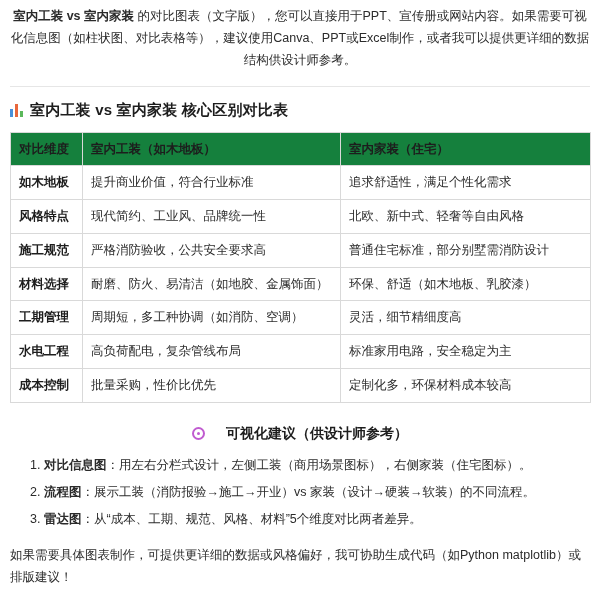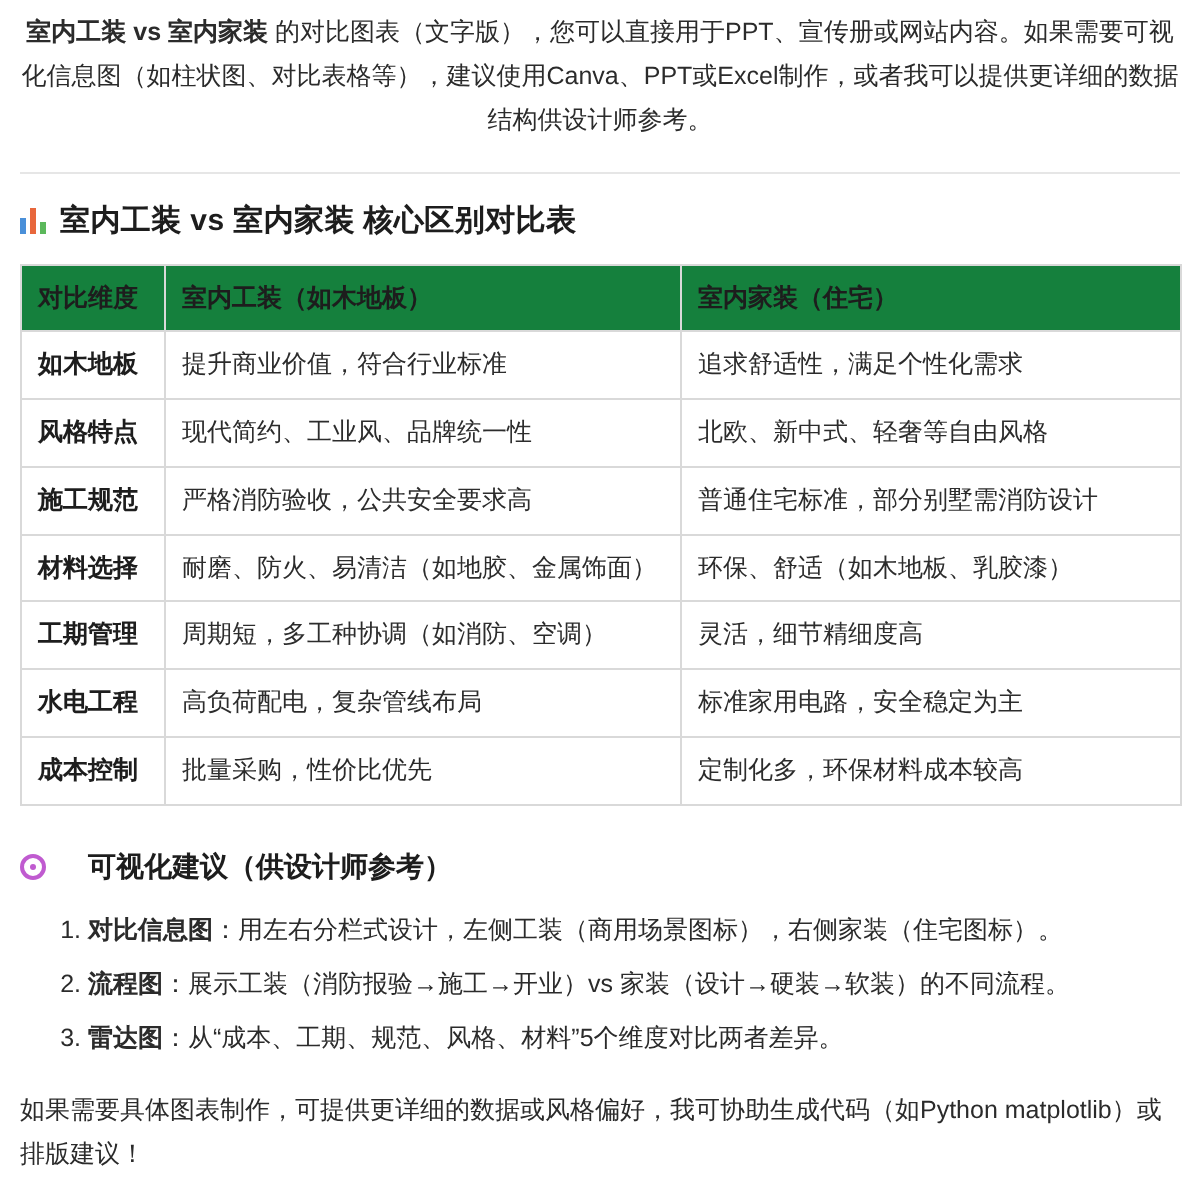--- a/index.html
+++ b/index.html
@@ -88,20 +88,21 @@
   }
   table.cmp col.c1 { width: 72px; }
   table.cmp col.c2 { width: 258px; }
   table.cmp col.c3 { width: 250px; }
 
   .sub-head {
     display: flex;
     align-items: center;
     gap: 21px;
     margin: 0 0 10px 0;
+    justify-content: center;
   }
   .sub-head .title {
     font-size: 14px;
     font-weight: bold;
     color: #1d1d1d;
   }
   .bulb-icon {
     display: inline-block;
     width: 13px;
     height: 13px;

